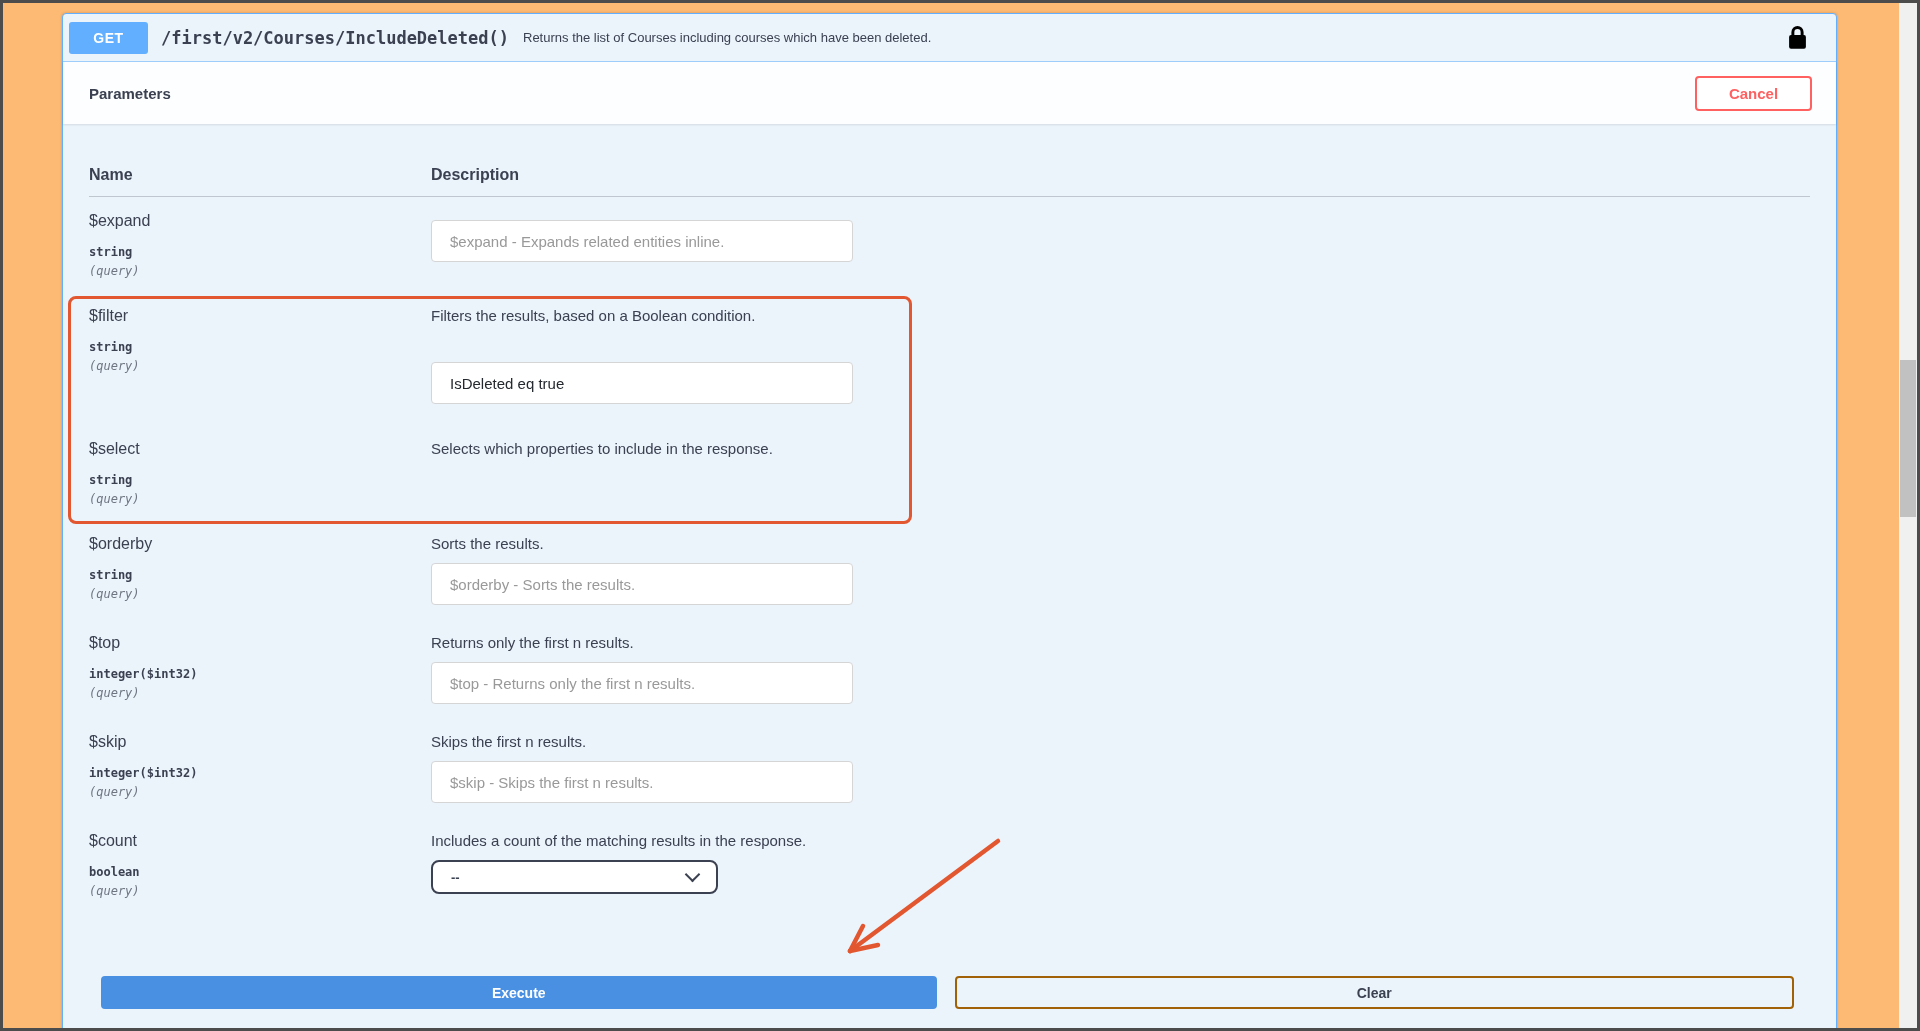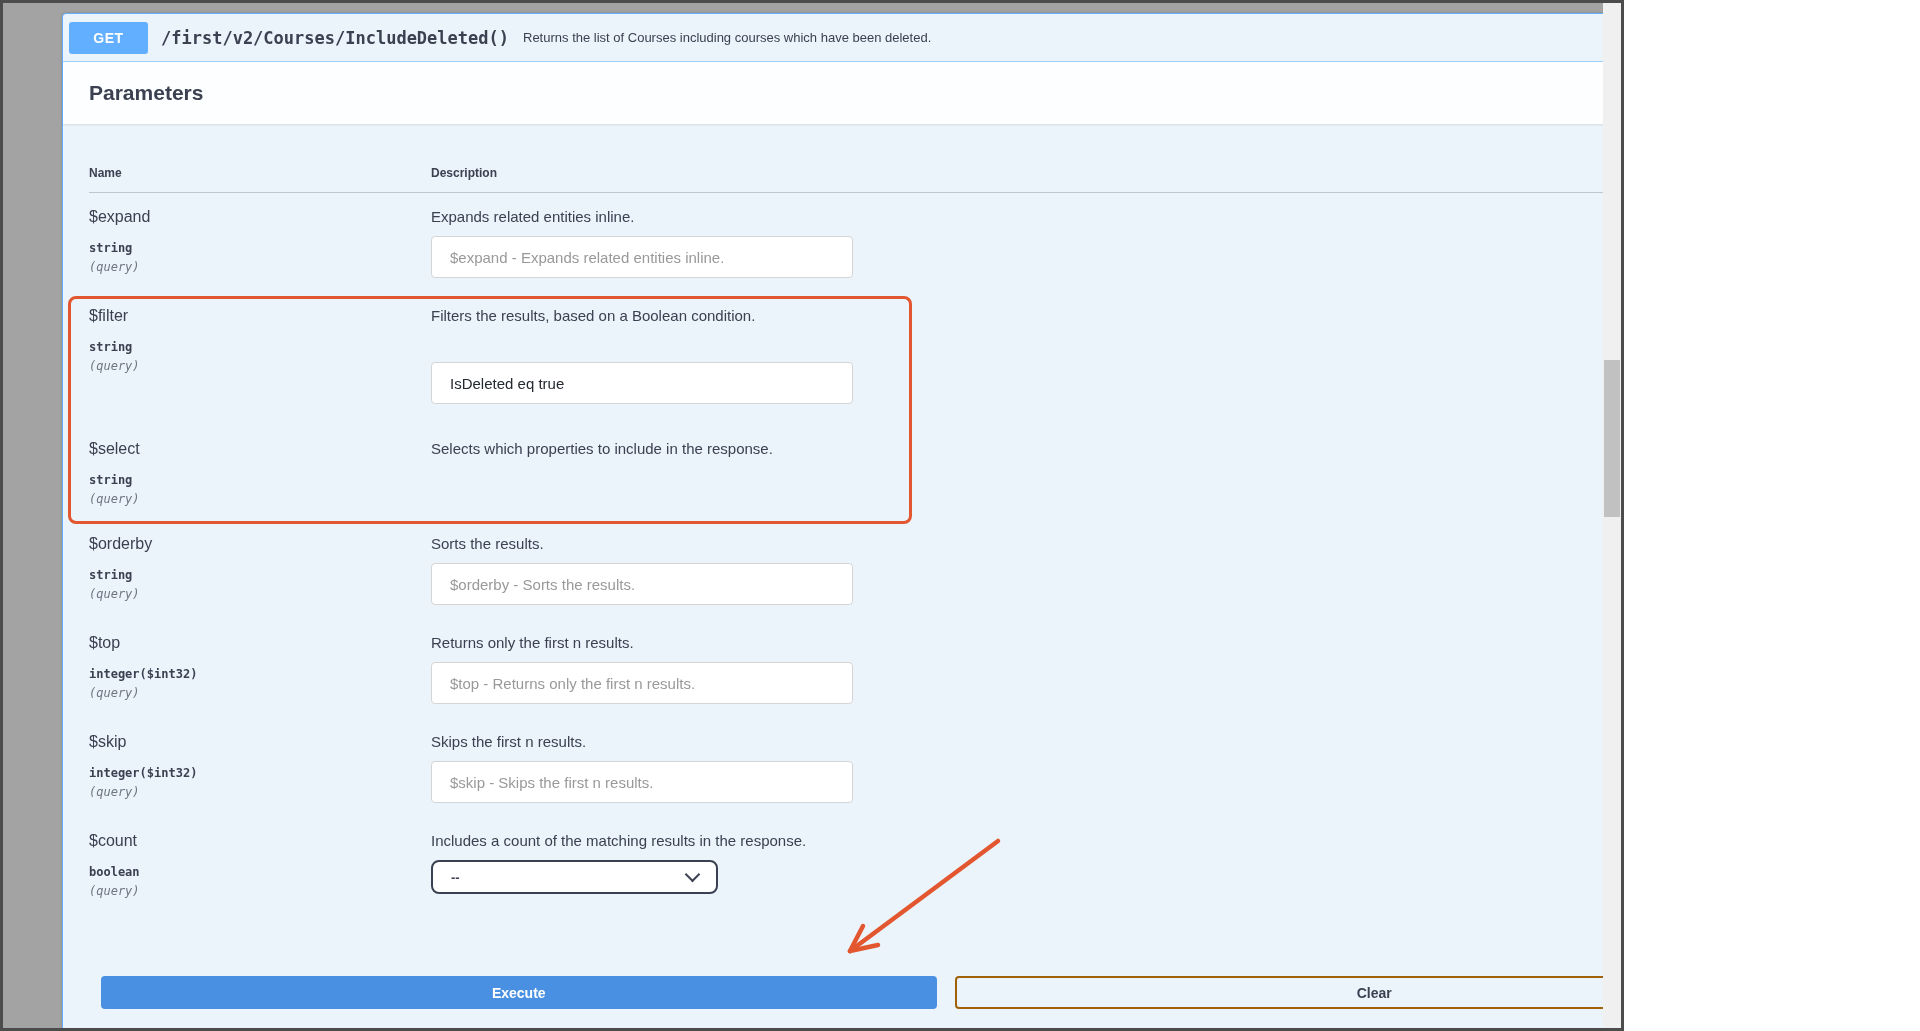--- a/index.html
+++ b/index.html
@@ -1,18 +1,18 @@
 <!DOCTYPE html>
 <html style="--method: #61affe; --panel-border: #61affe; --panel-bg: #ebf3fb; --execute: #4990e2; --cancel: #ff6060; --annotation: #e2572f; --text: #3b4151;"><head>
 <meta charset="utf-8">
 <style>
   html,body{margin:0;padding:0;}
   body{font-family:"Liberation Sans",sans-serif;color:var(--text,#3b4151);}
-  .frame{position:relative;width:1624px;height:1031px;box-sizing:border-box;
-         border:3px solid #4c4c4c;background:#a3a3a3;overflow:hidden;}
+  .frame{position:relative;width:1920px;height:1031px;box-sizing:border-box;
+         border:3px solid #4c4c4c;background:#fdba74;overflow:hidden;}
 
   
   .scroll-track{position:absolute;top:0;right:0;width:18px;height:100%;background:#f0f0f0;}
   .scroll-thumb{position:absolute;top:357px;left:1px;width:16px;height:157px;background:#c1c1c1;}
 
   
   .opblock{position:absolute;left:59px;top:10px;width:1775px;height:1060px;box-sizing:border-box;
            background:var(--panel-bg,#ebf3fb);border:1px solid var(--panel-border,#61affe);
            border-radius:4px;box-shadow:0 0 3px rgba(0,0,0,.19);}
 
@@ -22,29 +22,29 @@
                 background:var(--method,#61affe);border-radius:3px;color:#fff;
                 font-weight:bold;font-size:14px;letter-spacing:.5px;}
   .endpoint-path{margin-left:13px;font-family:"DejaVu Sans Mono",monospace;font-weight:bold;
                  font-size:17px;color:var(--text,#3b4151);}
   .endpoint-summary{margin-left:14px;font-size:13px;color:var(--text,#3b4151);}
   .lock-wrap{margin-left:auto;margin-right:12px;display:flex;align-items:center;cursor:pointer;}
 
   .section-header{display:flex;align-items:center;justify-content:space-between;height:62px;
                   padding:0 24px 0 26px;background:rgba(255,255,255,.85);
                   box-shadow:0 1px 2px rgba(0,0,0,.1);}
-  .section-title{font-size:21px;font-weight:bold;}
+  .section-title{font-size:15px;font-weight:bold;}
   .cancel-btn{box-sizing:border-box;width:117px;height:35px;background:#fff;
               border:2px solid var(--cancel,#ff6060);border-radius:4px;color:var(--cancel,#ff6060);
               font-family:"Liberation Sans",sans-serif;font-weight:bold;font-size:15px;cursor:pointer;}
 
   
   .params{padding:28px 26px 0 26px;}
   .thead{display:flex;padding:14px 0 12px 0;border-bottom:1px solid rgba(59,65,81,.25);}
-  .th{font-size:12px;font-weight:bold;}
+  .th{font-size:16px;font-weight:bold;}
   .th-name{width:342px;}
   .param-row{display:flex;padding:14px 0 14px 0;}
   .param-row.row-wide{padding-bottom:21px;}
   .col-name{width:342px;}
   .col-desc{flex:1;}
   .p-name{font-size:16px;line-height:20px;}
   .p-type{margin-top:14px;font-family:"DejaVu Sans Mono",monospace;font-size:12px;font-weight:bold;}
   .p-in{margin-top:5px;font-family:"DejaVu Sans Mono",monospace;font-size:12px;font-style:italic;color:#6f7682;}
   .p-desc{font-size:15px;line-height:20px;}
   .p-input{display:block;box-sizing:border-box;margin-top:9px;width:422px;height:42px;
@@ -101,21 +101,20 @@
       </div>
 
       <div id="param-rows">
   <div class="param-row">
     <div class="col-name">
       <div class="p-name">$expand</div>
       <div class="p-type">string</div>
       <div class="p-in">(query)</div>
     </div>
     <div class="col-desc">
-      <div class="p-desc">Expands related entities inline.</div>
       <input class="p-input" type="text" placeholder="$expand - Expands related entities inline." value="" style="">
 
     </div>
   </div>
 
   <div class="param-row row-wide">
     <div class="col-name">
       <div class="p-name">$filter</div>
       <div class="p-type">string</div>
       <div class="p-in">(query)</div>

